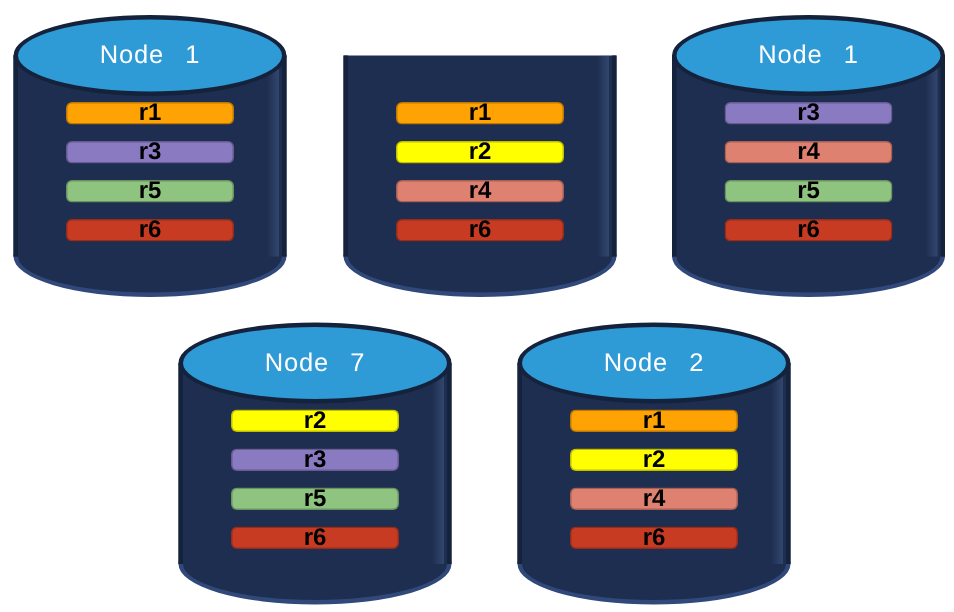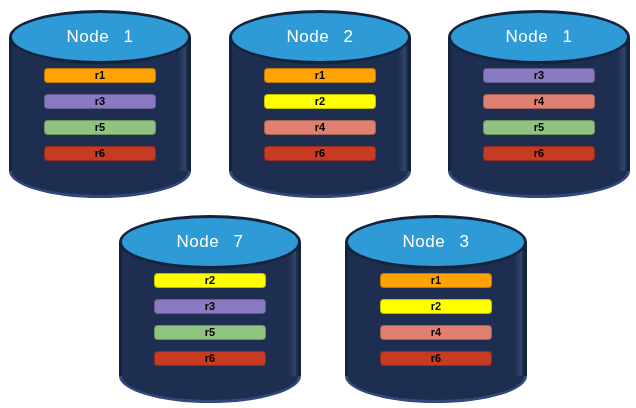--- a/index.html
+++ b/index.html
@@ -85,21 +85,21 @@
     height: 15px;
     margin: 0 auto 11px auto;
     border-radius: 4px;
     border: 1px solid rgba(0,0,0,0.25);
     box-sizing: border-box;
     display: flex;
     align-items: center;
     justify-content: center;
   }
   .replica-label {
-    font-size: 11px;
+    font-size: 16px;
     font-weight: bold;
     color: #000000;
     line-height: 13px;
   }
 </style>
 </head>
 <body>
 
 <div class="canvas" id="canvas" style="background: rgb(255, 255, 255);">
   <div class="node-cylinder pos-0">
@@ -124,23 +124,20 @@
           <span class="replica-label">r6</span>
         </div>
       </div>
   </div>
 
   <div class="node-cylinder pos-1">
     <div class="cyl-bottom" style="background: rgb(30, 46, 80); border-color: rgb(49, 73, 122);"></div>
     <div class="cyl-body" style="background: rgb(30, 46, 80); border-color: rgb(21, 34, 60);">
       <div class="sheen"></div>
     </div>
-    <div class="cyl-top" style="background: rgb(46, 154, 214); border-color: rgb(21, 34, 60);">
-      <span class="node-title" style="color: rgb(255, 255, 255);">Node 2</span>
-    </div>
     <div class="bars">
         <div class="replica-bar" style="background: rgb(255, 162, 3);">
           <span class="replica-label">r1</span>
         </div>
         <div class="replica-bar" style="background: rgb(255, 255, 0);">
           <span class="replica-label">r2</span>
         </div>
         <div class="replica-bar" style="background: rgb(222, 129, 112);">
           <span class="replica-label">r4</span>
         </div>
@@ -197,21 +194,21 @@
         </div>
       </div>
   </div>
 
   <div class="node-cylinder pos-4">
     <div class="cyl-bottom" style="background: rgb(30, 46, 80); border-color: rgb(49, 73, 122);"></div>
     <div class="cyl-body" style="background: rgb(30, 46, 80); border-color: rgb(21, 34, 60);">
       <div class="sheen"></div>
     </div>
     <div class="cyl-top" style="background: rgb(46, 154, 214); border-color: rgb(21, 34, 60);">
-      <span class="node-title" style="color: rgb(255, 255, 255);">Node 3</span>
+      <span class="node-title" style="color: rgb(255, 255, 255);">Node 2</span>
     </div>
     <div class="bars">
         <div class="replica-bar" style="background: rgb(255, 162, 3);">
           <span class="replica-label">r1</span>
         </div>
         <div class="replica-bar" style="background: rgb(255, 255, 0);">
           <span class="replica-label">r2</span>
         </div>
         <div class="replica-bar" style="background: rgb(222, 129, 112);">
           <span class="replica-label">r4</span>

